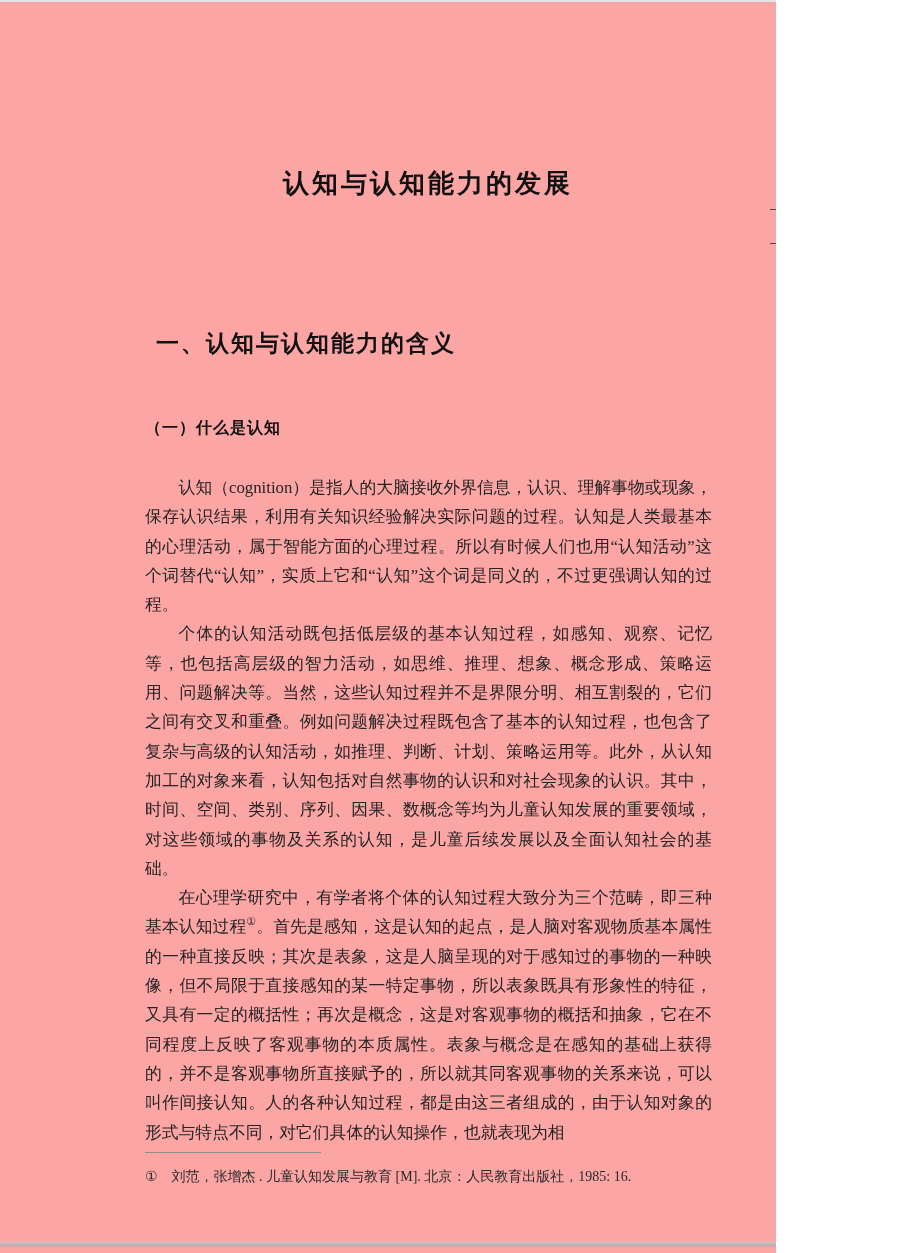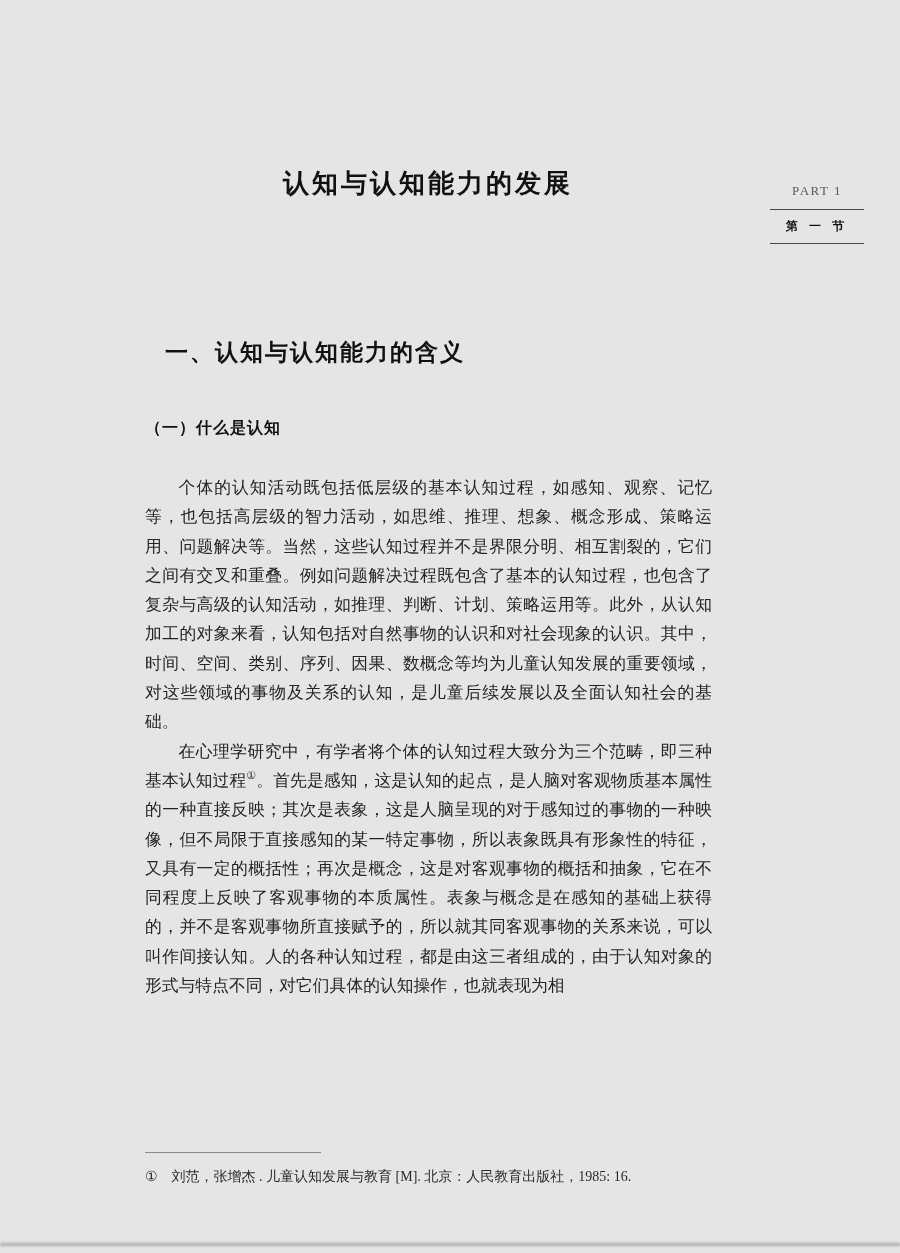--- a/index.html
+++ b/index.html
@@ -2,23 +2,23 @@
 <html><head>
 <meta charset="utf-8">
 <style>
   html, body {
     margin: 0;
     padding: 0;
     background: #ffffff;
   }
   .page {
     position: relative;
-    width: 900px;
+    width: 776px;
     height: 1253px;
-    background: #e5e5e5;
+    background: #fca5a5;
     font-family: "Liberation Serif", serif;
     color: #212121;
     overflow: hidden;
   }
   .edge-top {
     position: absolute;
     top: 0; left: 0; right: 0;
     height: 2px;
     background: #e3e3e3;
   }
@@ -64,21 +64,21 @@
     font-weight: bold;
     font-size: 12px;
     color: #111111;
     letter-spacing: 4px;
     padding: 8px 0;
     white-space: nowrap;
   }
   .section-heading {
     position: absolute;
     left: 156px; top: 328px;
-    margin: 9px;
+    margin: 0;
     font-family: "Liberation Sans", sans-serif;
     font-weight: bold;
     font-size: 23px;
     letter-spacing: 2px;
     color: #111111;
   }
   .subsection-heading {
     position: absolute;
     left: 145px; top: 418px;
     margin: 0;
@@ -139,20 +139,21 @@
     <div class="side-rule"></div>
     <div class="section-label">第 一 节</div>
     <div class="side-rule"></div>
   </div>
 
   <h2 class="section-heading">一、认知与认知能力的含义</h2>
 
   <h3 class="subsection-heading">（一）什么是认知</h3>
 
   <div class="body-text">
+    <p>认知（cognition）是指人的大脑接收外界信息，认识、理解事物或现象，保存认识结果，利用有关知识经验解决实际问题的过程。认知是人类最基本的心理活动，属于智能方面的心理过程。所以有时候人们也用“认知活动”这个词替代“认知”，实质上它和“认知”这个词是同义的，不过更强调认知的过程。</p>
     <p>个体的认知活动既包括低层级的基本认知过程，如感知、观察、记忆等，也包括高层级的智力活动，如思维、推理、想象、概念形成、策略运用、问题解决等。当然，这些认知过程并不是界限分明、相互割裂的，它们之间有交叉和重叠。例如问题解决过程既包含了基本的认知过程，也包含了复杂与高级的认知活动，如推理、判断、计划、策略运用等。此外，从认知加工的对象来看，认知包括对自然事物的认识和对社会现象的认识。其中，时间、空间、类别、序列、因果、数概念等均为儿童认知发展的重要领域，对这些领域的事物及关系的认知，是儿童后续发展以及全面认知社会的基础。</p>
     <p><span>在心理学研究中，有学者将个体的认知过程大致分为三个范畴，即三种基本认知过程</span><sup class="fn-ref">①</sup><span>。首先是感知，这是认知的起点，是人脑对客观物质基本属性的一种直接反映；其次是表象，这是人脑呈现的对于感知过的事物的一种映像，但不局限于直接感知的某一特定事物，所以表象既具有形象性的特征，又具有一定的概括性；再次是概念，这是对客观事物的概括和抽象，它在不同程度上反映了客观事物的本质属性。表象与概念是在感知的基础上获得的，并不是客观事物所直接赋予的，所以就其同客观事物的关系来说，可以叫作间接认知。人的各种认知过程，都是由这三者组成的，由于认知对象的形式与特点不同，对它们具体的认知操作，也就表现为相</span></p>
   </div>
 
   <div class="footnote-rule"></div>
 
   <div class="footnote">
     <span class="fn-marker">①</span><span>刘范，张增杰 . 儿童认知发展与教育 [M]. 北京：人民教育出版社，1985: 16.</span>
   </div>
 

